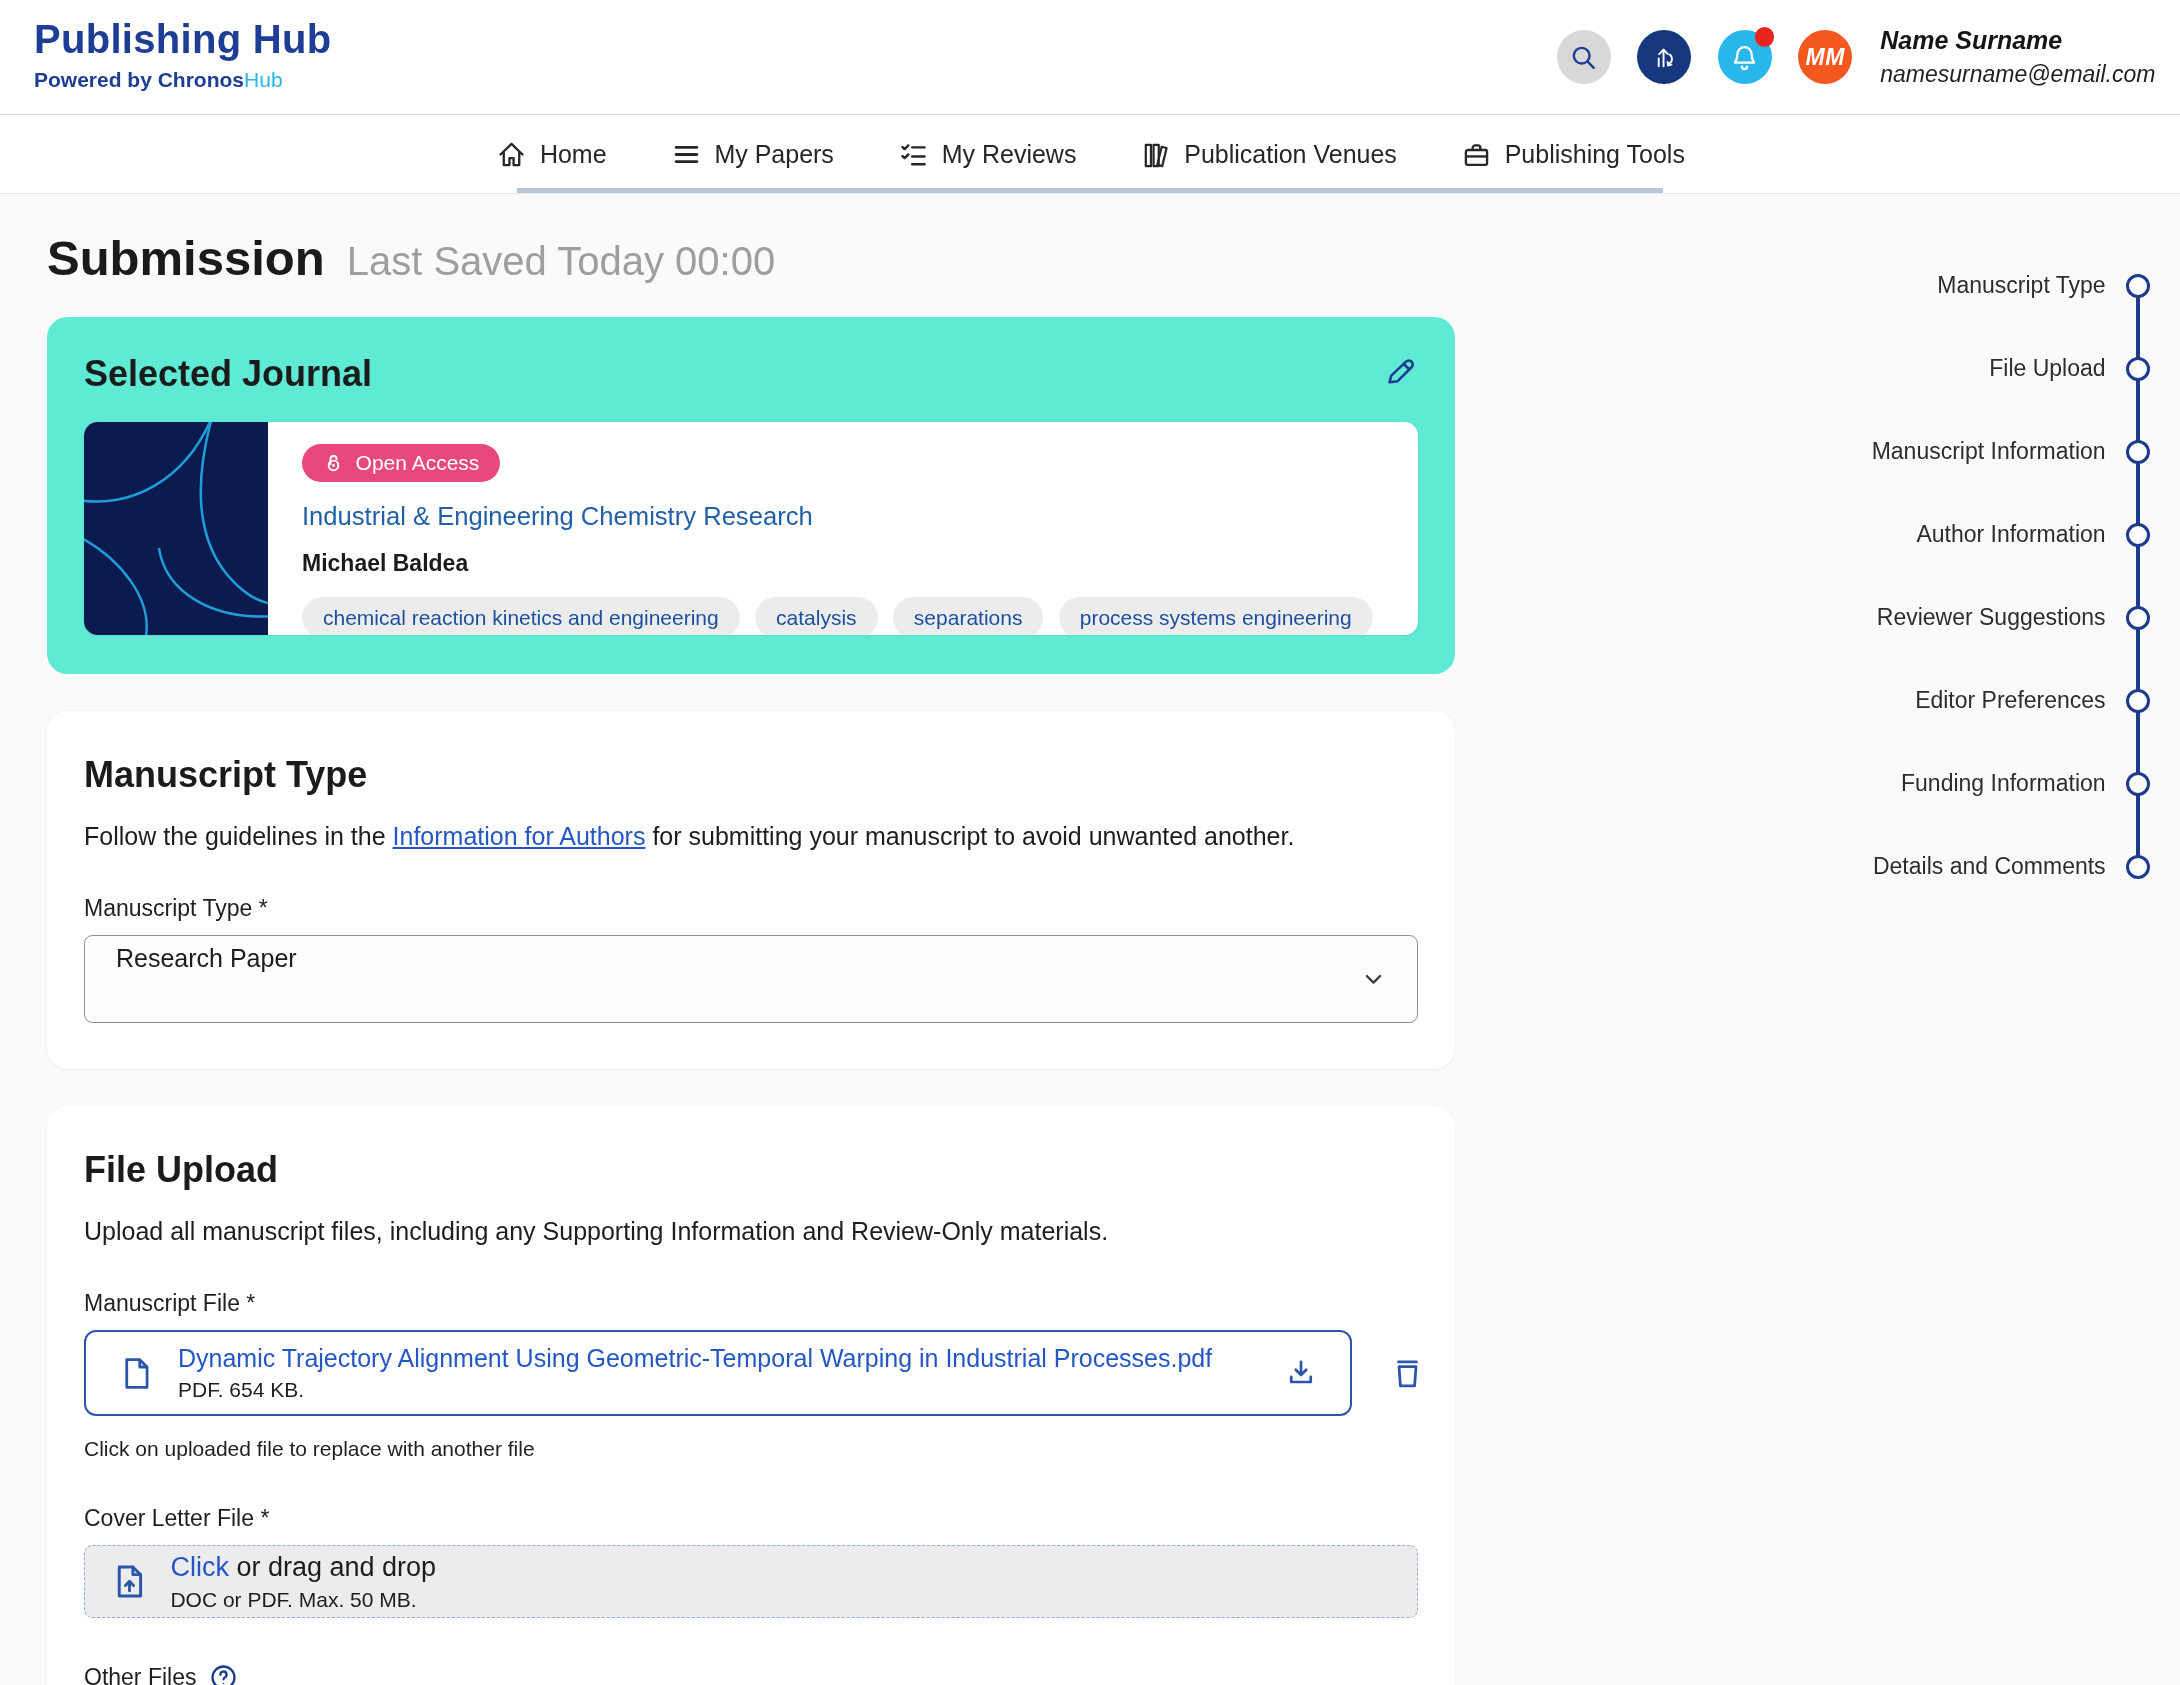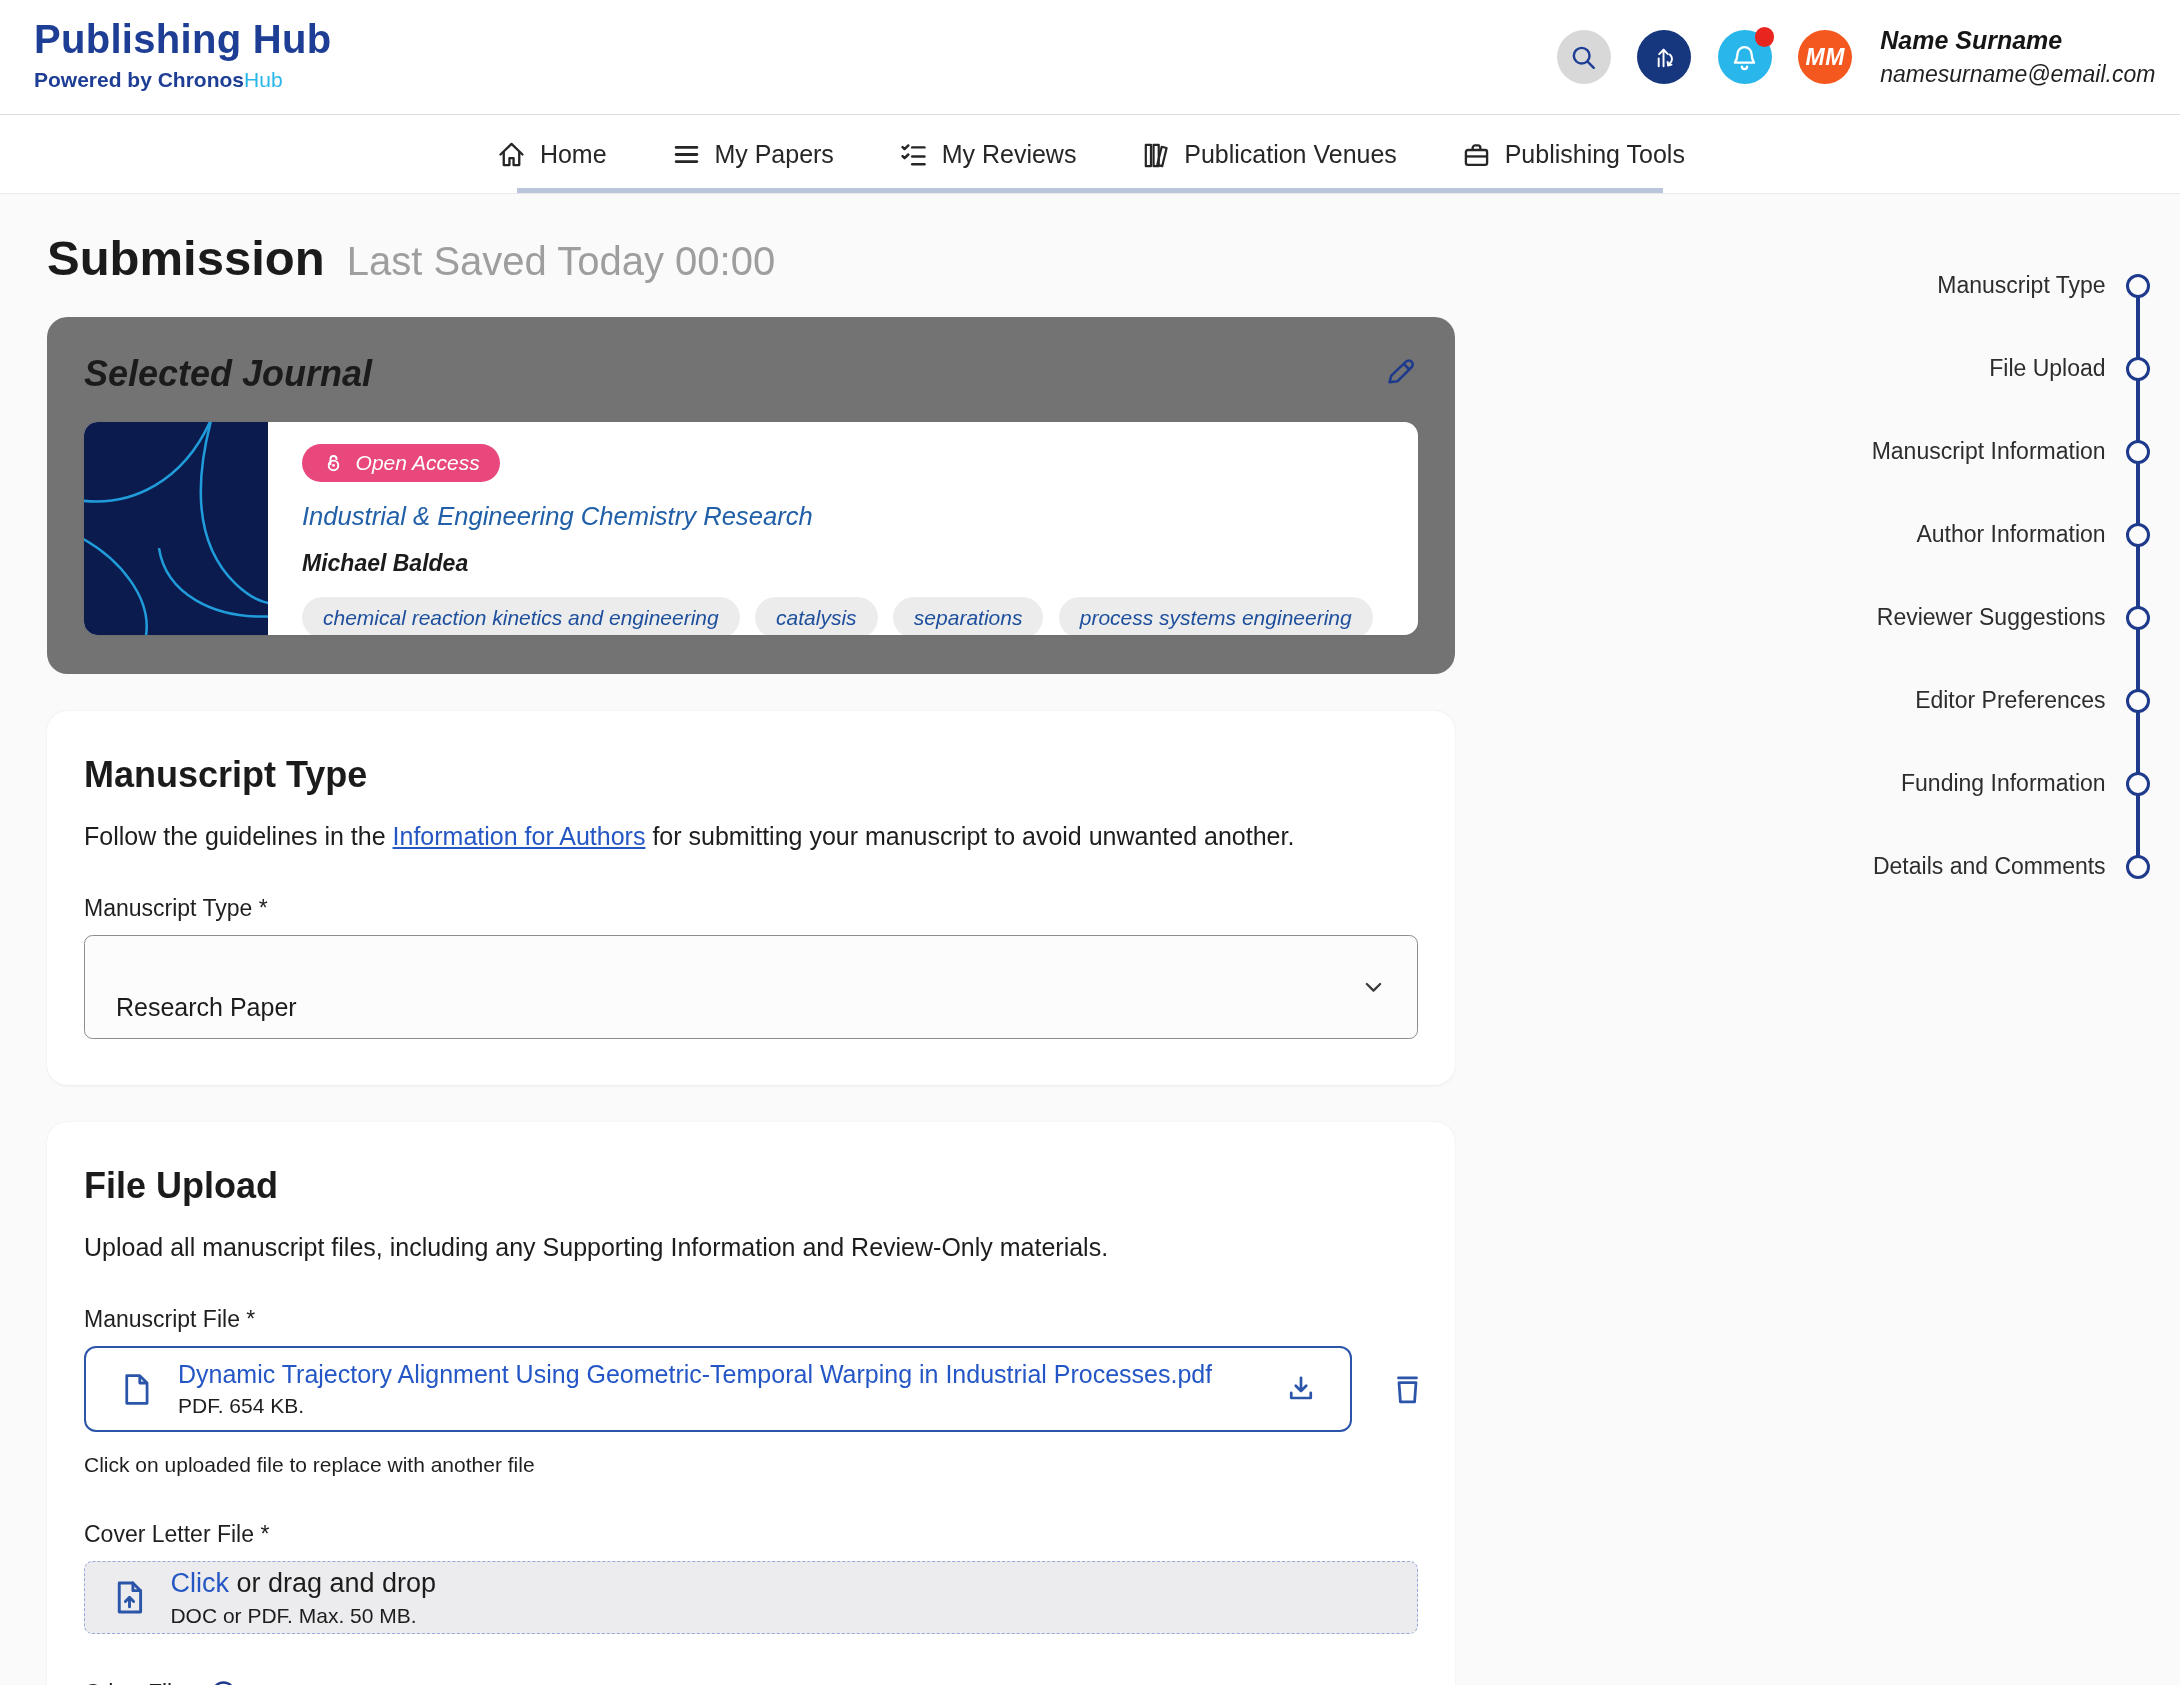--- a/index.html
+++ b/index.html
@@ -33,42 +33,42 @@
   .nav-underline{position:absolute;left:517px;bottom:0;width:1146px;height:5.1px;background:#b9c5da;}
 
   
   .content{position:relative;padding-left:47px;}
   .title-row{display:flex;align-items:baseline;padding-top:36px;}
   .page-title{font-size:49px;font-weight:700;color:#1b1b1b;margin:0;}
   .last-saved{margin-left:22px;font-size:40px;color:#9e9e9e;}
   .content-col{width:1408px;}
 
   
-  .journal-panel{box-sizing:border-box;margin-top:31px;background:#737373;border-radius:20.4px;padding:36px 37px 39px;font-style:italic;}
+  .journal-panel{box-sizing:border-box;margin-top:31px;background:#5eead4;border-radius:20.4px;padding:36px 37px 39px;}
   .panel-head{display:flex;justify-content:space-between;align-items:flex-start;}
   .section-heading{font-size:36px;font-weight:700;color:#1b1b1b;margin:0;}
   .edit-btn{cursor:pointer;background:none;border:none;padding:0;}
   .journal-card{margin-top:27px;background:#fff;border-radius:13.6px;display:flex;overflow:hidden;height:213px;box-shadow:0 0.9px 2.6px rgba(0,0,0,.06);}
   .journal-cover{width:184px;flex:none;}
   .journal-info{flex:1;min-width:0;padding:22px 34px;}
   .badge-open-access{display:inline-flex;align-items:center;gap:10.2px;background:#e8487c;color:#fff;
                      font-size:21px;padding:6.8px 20.4px;border-radius:851px;}
   .journal-title{margin-top:20.4px;font-size:25.6px;color:#2160a8;cursor:pointer;}
   .journal-editor{margin-top:19px;font-size:23px;font-weight:700;color:#1b1b1b;}
   .journal-tags{margin-top:20.4px;display:flex;gap:15.3px;white-space:nowrap;overflow:hidden;}
   .tag{background:#ececed;border-radius:851px;padding:8.5px 21px;font-size:21px;color:#1d4f9c;flex:none;}
 
   
   .card{box-sizing:border-box;margin-top:37px;background:#fff;border-radius:20.4px;padding:43px 37px 46px;
         box-shadow:0 0.9px 2.6px rgba(0,0,0,.07);}
   .card p.desc{margin:25.6px 0 0;font-size:25px;color:#1d1d1d;}
   .link{color:#2456c4;text-decoration:underline;cursor:pointer;text-align:right;}
   .field-label{margin-top:44px;font-size:23px;color:#1f1f1f;display:flex;align-items:center;gap:12px;}
   .select-box{position:relative;margin-top:13.6px;height:70px;border:1.7px solid #8c8c8c;border-radius:8.5px;
-              background:#fcfcfc;display:flex;align-items:flex-end;padding:16px 31px;font-size:25px;color:#1c1c1c;cursor:pointer;}
+              background:#fcfcfc;display:flex;align-items:flex-start;padding:8px 31px;font-size:25px;color:#1c1c1c;cursor:pointer;}
   .select-box .chevron{position:absolute;right:29px;top:50%;transform:translateY(-50%);}
 
   
   .file-row{display:flex;align-items:center;margin-top:13.6px;}
   .file-box{flex:none;box-sizing:border-box;width:1268px;border:2.6px solid #2b55a8;border-radius:12px;
             padding:12px 31px;display:flex;align-items:center;background:#fff;cursor:pointer;}
   .file-text{margin-left:22px;min-width:0;}
   .file-name{font-size:25px;color:#2457c5;white-space:nowrap;overflow:hidden;text-overflow:ellipsis;}
   .file-meta{font-size:21px;color:#1f1f1f;margin-top:5.1px;}
   .file-download{margin-left:auto;background:none;border:none;padding:0;cursor:pointer;}

